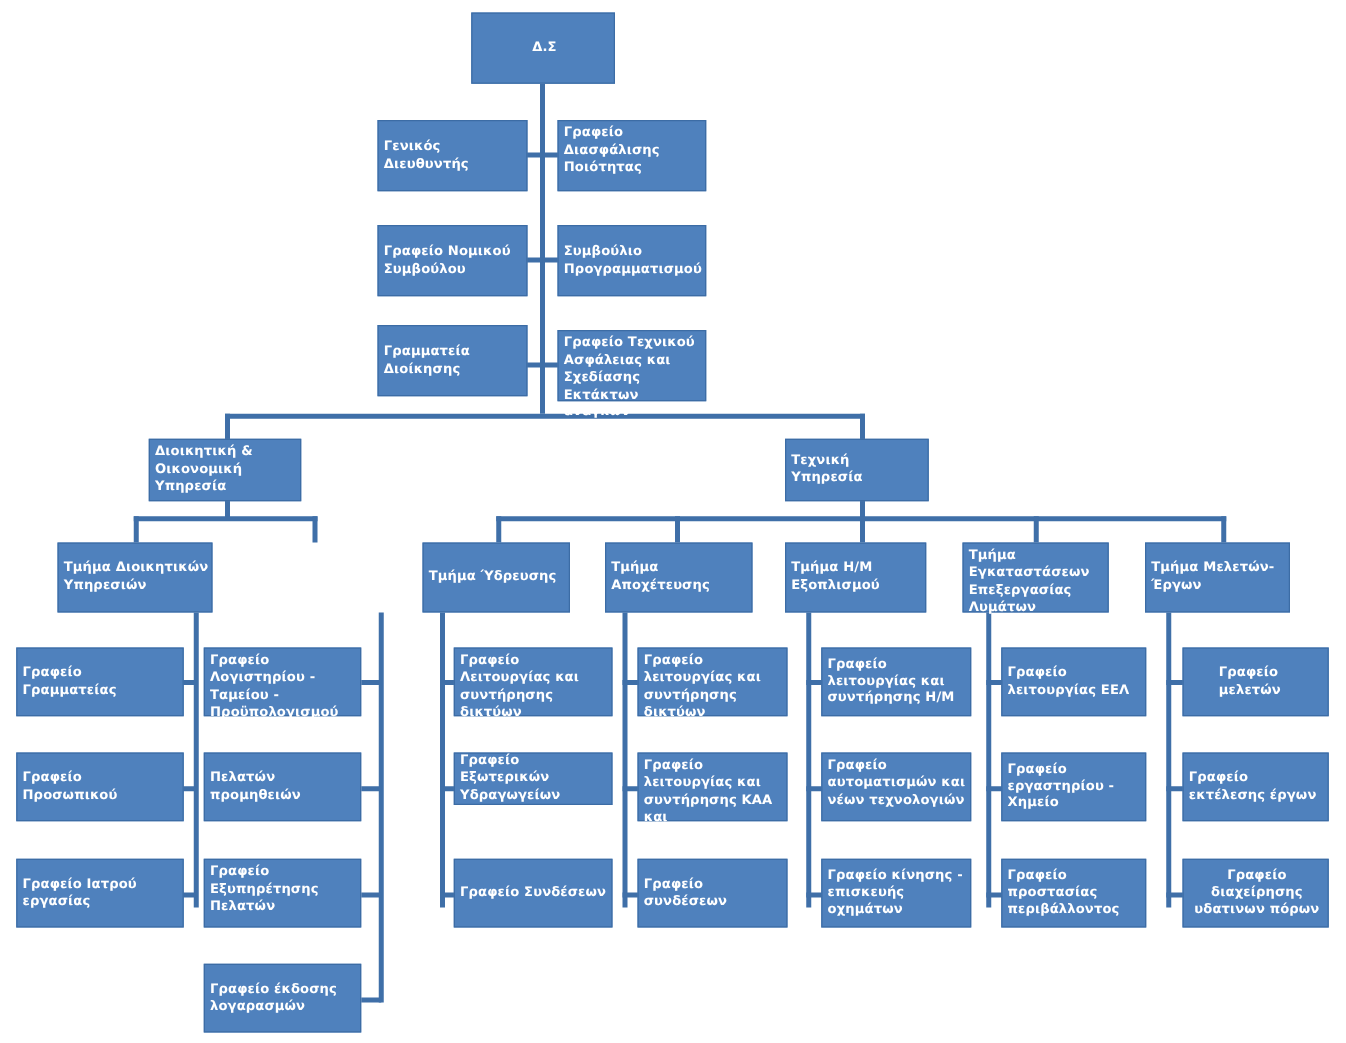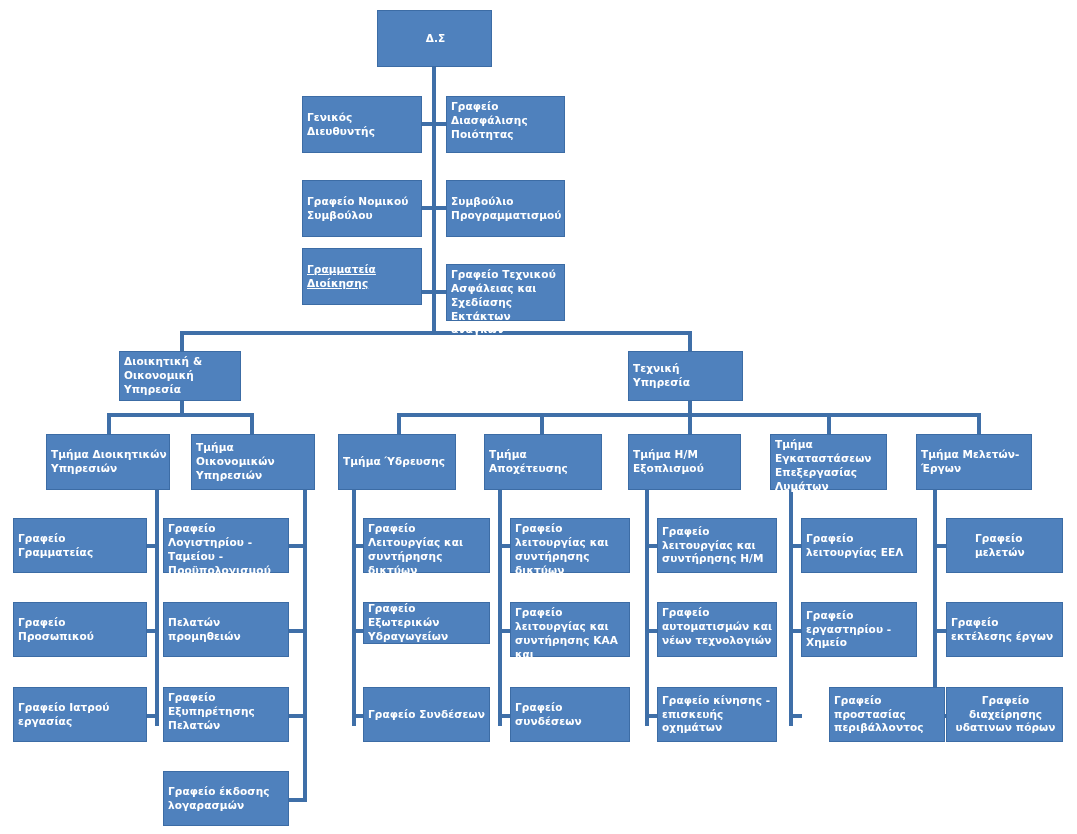--- a/index.html
+++ b/index.html
@@ -129,40 +129,37 @@
     <span class="txt">Γραφείο Νομικού Συμβούλου</span>
   </div>
 
   <div class="node topline" style="left:446px; top:96px; width:119px; height:57px;">
     <span class="txt">Γραφείο Διασφάλισης Ποιότητας</span>
   </div>
   <div class="node" style="left:446px; top:180px; width:119px; height:57px;">
     <span class="txt">Συμβούλιο Προγραμματισμού</span>
   </div>
 
-  <div class="node" style="left:302px; top:248px; width:120px; height:57px;text-decoration:underline;">
+  <div class="node" style="left:302px; top:260px; width:120px; height:57px;">
     <span class="txt">Γραμματεία Διοίκησης</span>
   </div>
   <div class="node topline" style="left:446px; top:264px; width:119px; height:57px;">
     <span class="txt">Γραφείο Τεχνικού Ασφάλειας και Σχεδίασης Εκτάκτων αναγκών</span>
   </div>
 
   <div class="node" style="left:119px; top:351px; width:122px; height:50px;">
     <span class="txt">Διοικητική &amp; Οικονομική Υπηρεσία</span>
   </div>
   <div class="node" style="left:628px; top:351px; width:115px; height:50px;">
     <span class="txt">Τεχνική Υπηρεσία</span>
   </div>
 
   <div class="node" style="left:46px; top:434px; width:124px; height:56px;">
     <span class="txt">Τμήμα Διοικητικών Υπηρεσιών</span>
   </div>
-  <div class="node" style="left:191px; top:434px; width:124px; height:56px;">
-    <span class="txt">Τμήμα Οικονομικών Υπηρεσιών</span>
-  </div>
   <div class="node" style="left:338px; top:434px; width:118px; height:56px;">
     <span class="txt">Τμήμα Ύδρευσης</span>
   </div>
   <div class="node" style="left:484px; top:434px; width:118px; height:56px;">
     <span class="txt">Τμήμα Αποχέτευσης</span>
   </div>
   <div class="node" style="left:628px; top:434px; width:113px; height:56px;">
     <span class="txt">Τμήμα Η/Μ Εξοπλισμού</span>
   </div>
   <div class="node topline" style="left:770px; top:434px; width:117px; height:56px;">
@@ -224,21 +221,21 @@
   <div class="node" style="left:657px; top:687px; width:120px; height:55px;">
     <span class="txt">Γραφείο κίνησης - επισκευής οχημάτων</span>
   </div>
 
   <div class="node" style="left:801px; top:518px; width:116px; height:55px;">
     <span class="txt">Γραφείο λειτουργίας ΕΕΛ</span>
   </div>
   <div class="node" style="left:801px; top:602px; width:116px; height:55px;">
     <span class="txt">Γραφείο εργαστηρίου - Χημείο</span>
   </div>
-  <div class="node" style="left:801px; top:687px; width:116px; height:55px;margin-left:28px;">
+  <div class="node" style="left:801px; top:687px; width:116px; height:55px;">
     <span class="txt">Γραφείο προστασίας περιβάλλοντος</span>
   </div>
 
   <div class="node" style="left:946px; top:518px; width:117px; height:55px;padding-left:28px;">
     <span class="txt">Γραφείο μελετών</span>
   </div>
   <div class="node" style="left:946px; top:602px; width:117px; height:55px;">
     <span class="txt">Γραφείο εκτέλεσης έργων</span>
   </div>
   <div class="node" style="left:946px; top:687px; width:117px; height:55px;text-align:center;">

